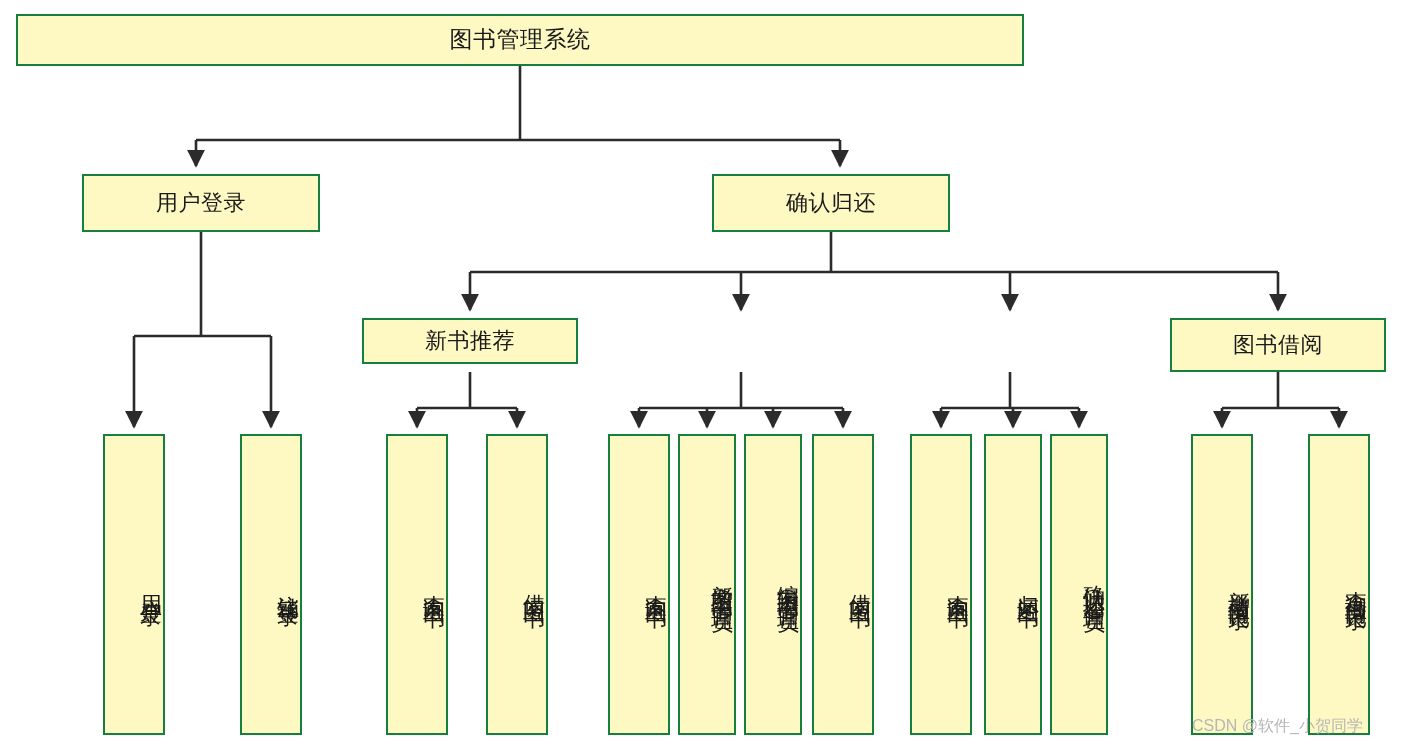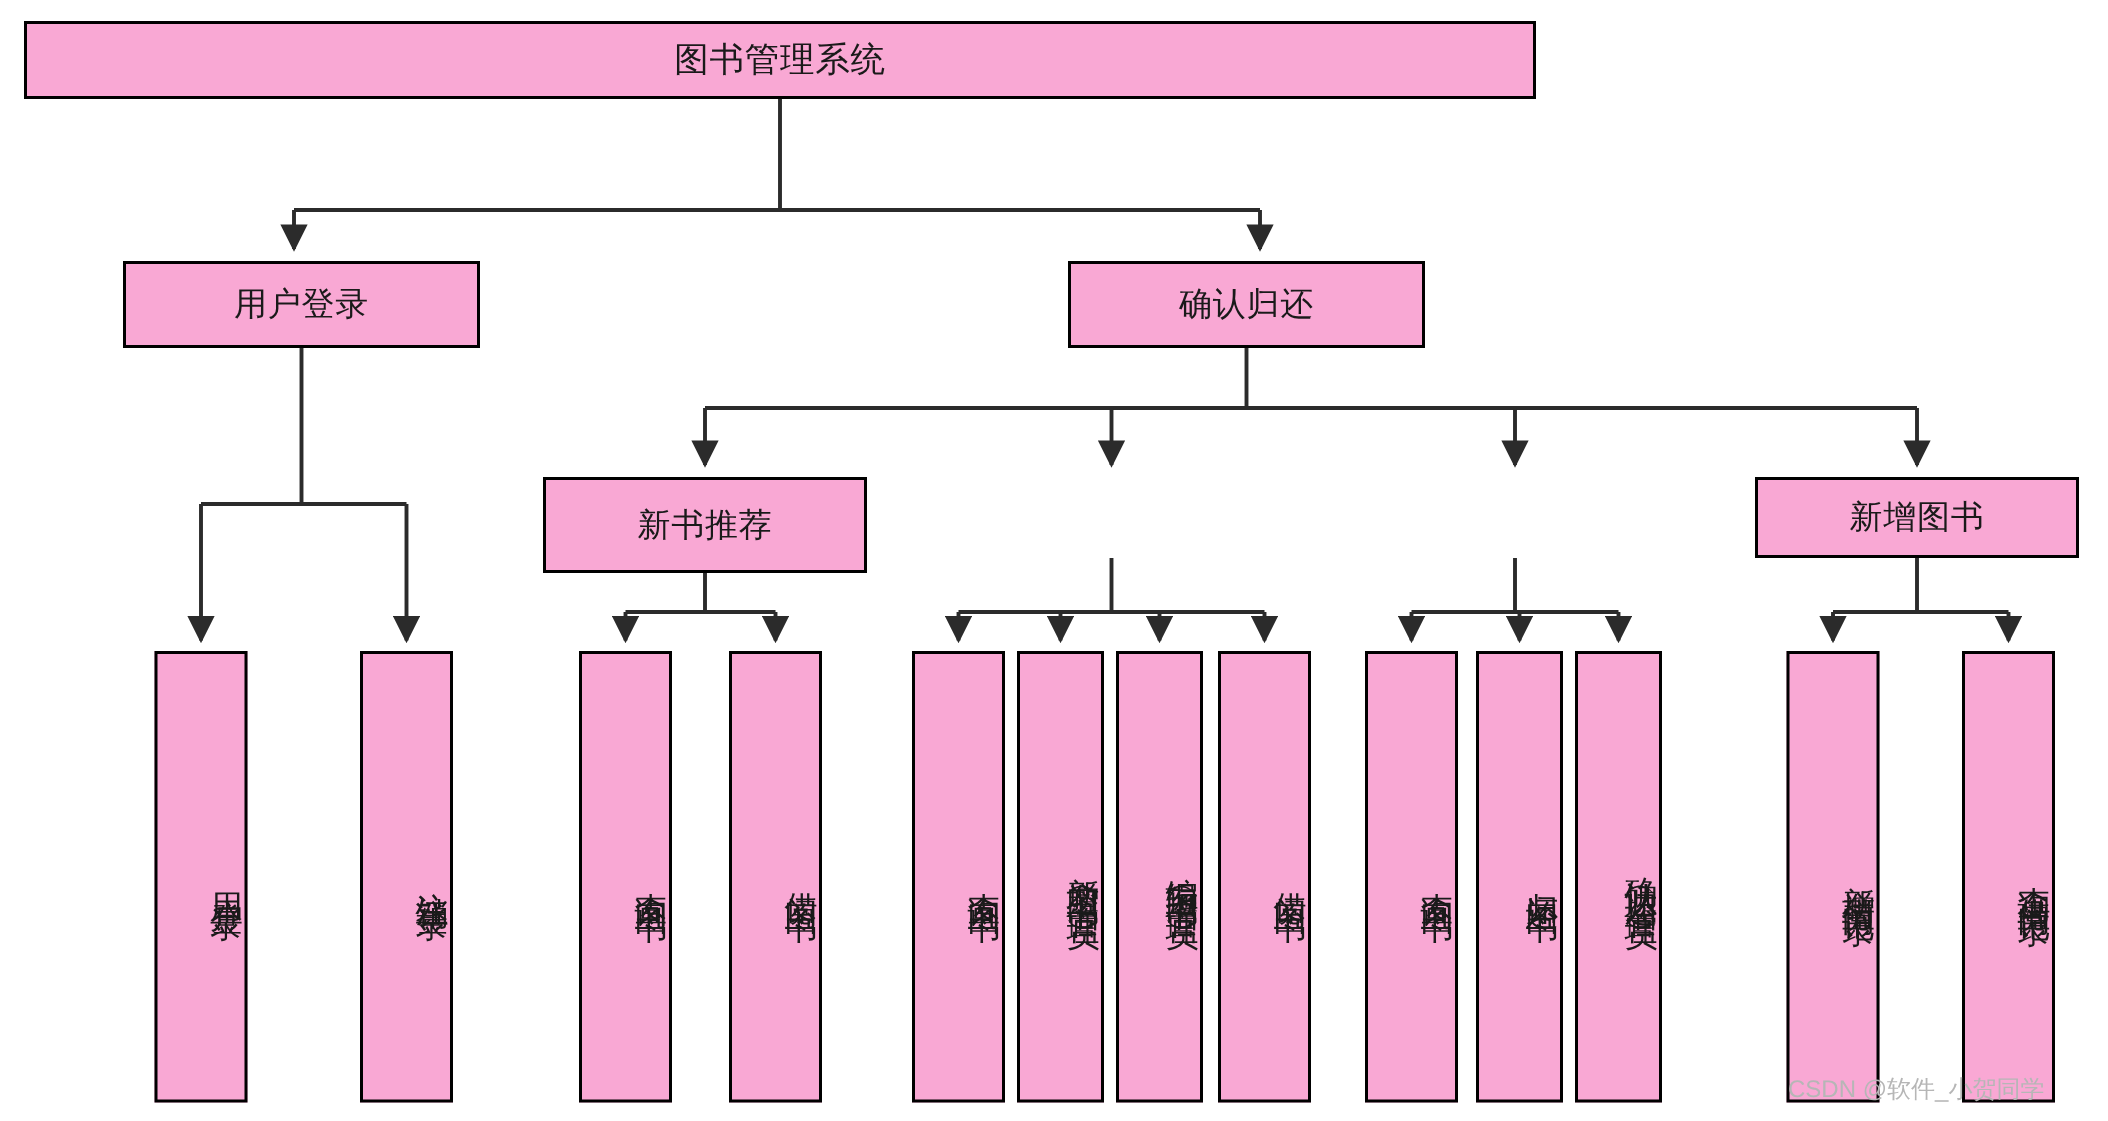--- a/index.html
+++ b/index.html
@@ -22,22 +22,22 @@
     position: absolute;
     left: 0;
     top: 0;
     width: 1405px;
     height: 747px;
     pointer-events: none;
   }
   .node {
     position: absolute;
     box-sizing: border-box;
-    background: #f9a8d4;
-    border: 2px solid #000000;
+    background: #fef9c3;
+    border: 2px solid #15803d;
     display: flex;
     align-items: center;
     justify-content: center;
     color: #1a1a1a;
     text-align: right;
   }
   .node.horiz {
     font-size: 22px;
     letter-spacing: 0.5px;
     line-height: 1.2;
@@ -127,25 +127,25 @@
     <span>图书管理系统</span>
   </div>
 
   <div class="node horiz" style="left:82px; top:174px; width:238px; height:58px;">
     <span>用户登录</span>
   </div>
   <div class="node horiz" style="left:712px; top:174px; width:238px; height:58px;">
     <span>确认归还</span>
   </div>
 
-  <div class="node horiz" style="left:362px; top:318px; width:216px; height:64px;">
+  <div class="node horiz" style="left:362px; top:318px; width:216px; height:46px;">
     <span>新书推荐</span>
   </div>
   <div class="node horiz" style="left:1170px; top:318px; width:216px; height:54px;">
-    <span>新增图书</span>
+    <span>图书借阅</span>
   </div>
 
   <div class="node vert" style="left:103px; top:434px; width:62px; height:301px;">
     <span class="vtext">用户登录</span>
   </div>
   <div class="node vert" style="left:240px; top:434px; width:62px; height:301px;">
     <span class="vtext">注销登录</span>
   </div>
 
   <div class="node vert" style="left:386px; top:434px; width:62px; height:301px;">

